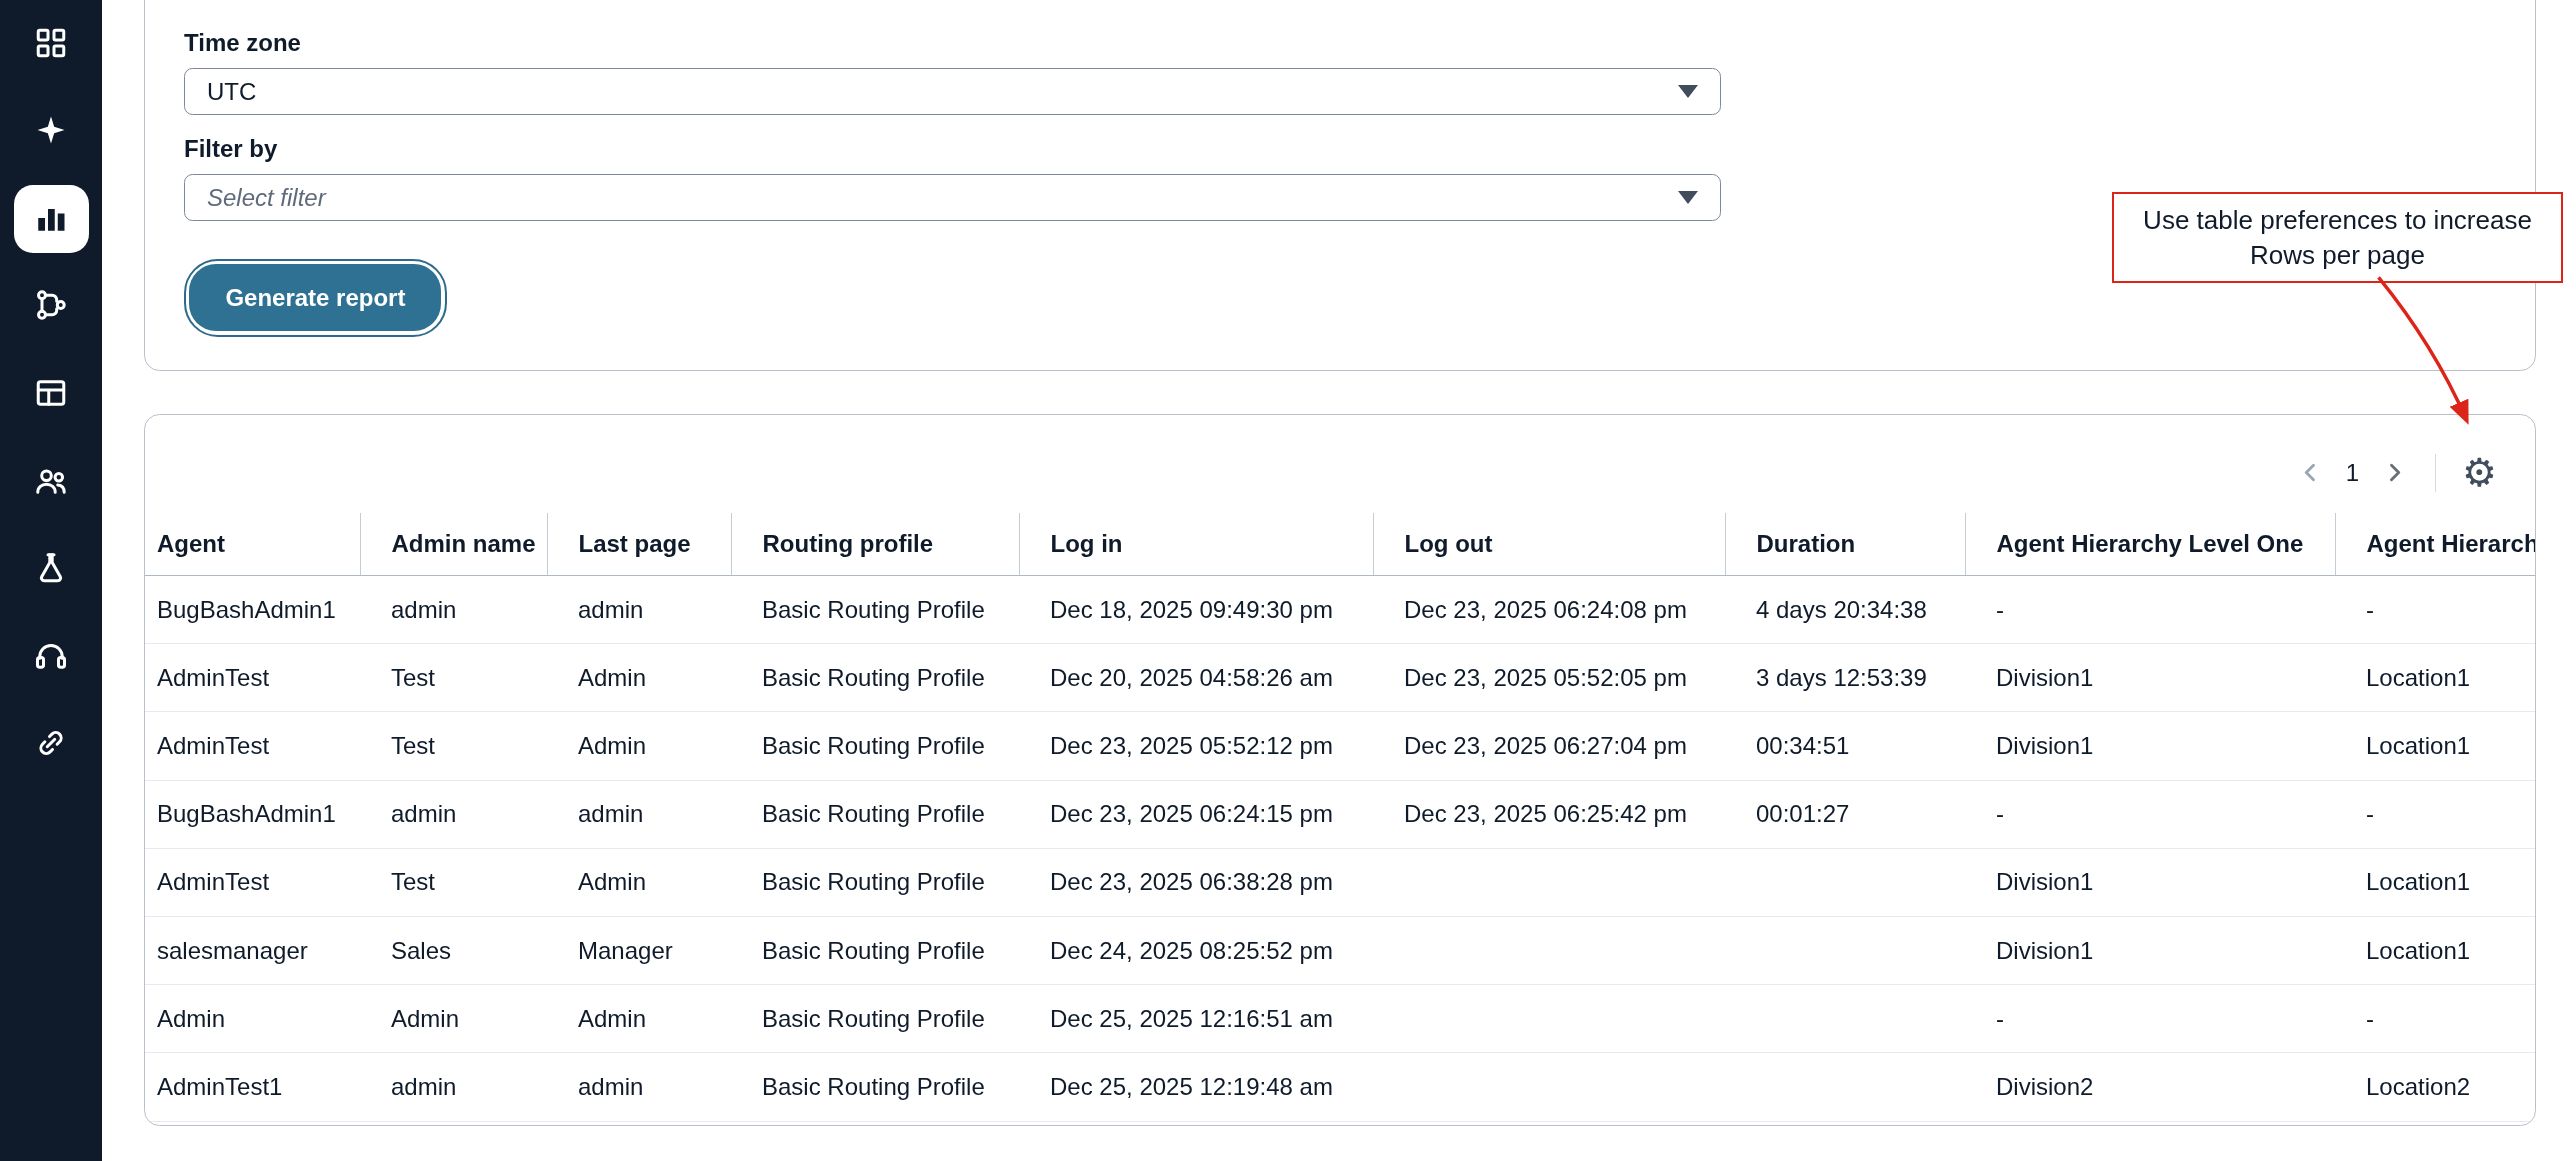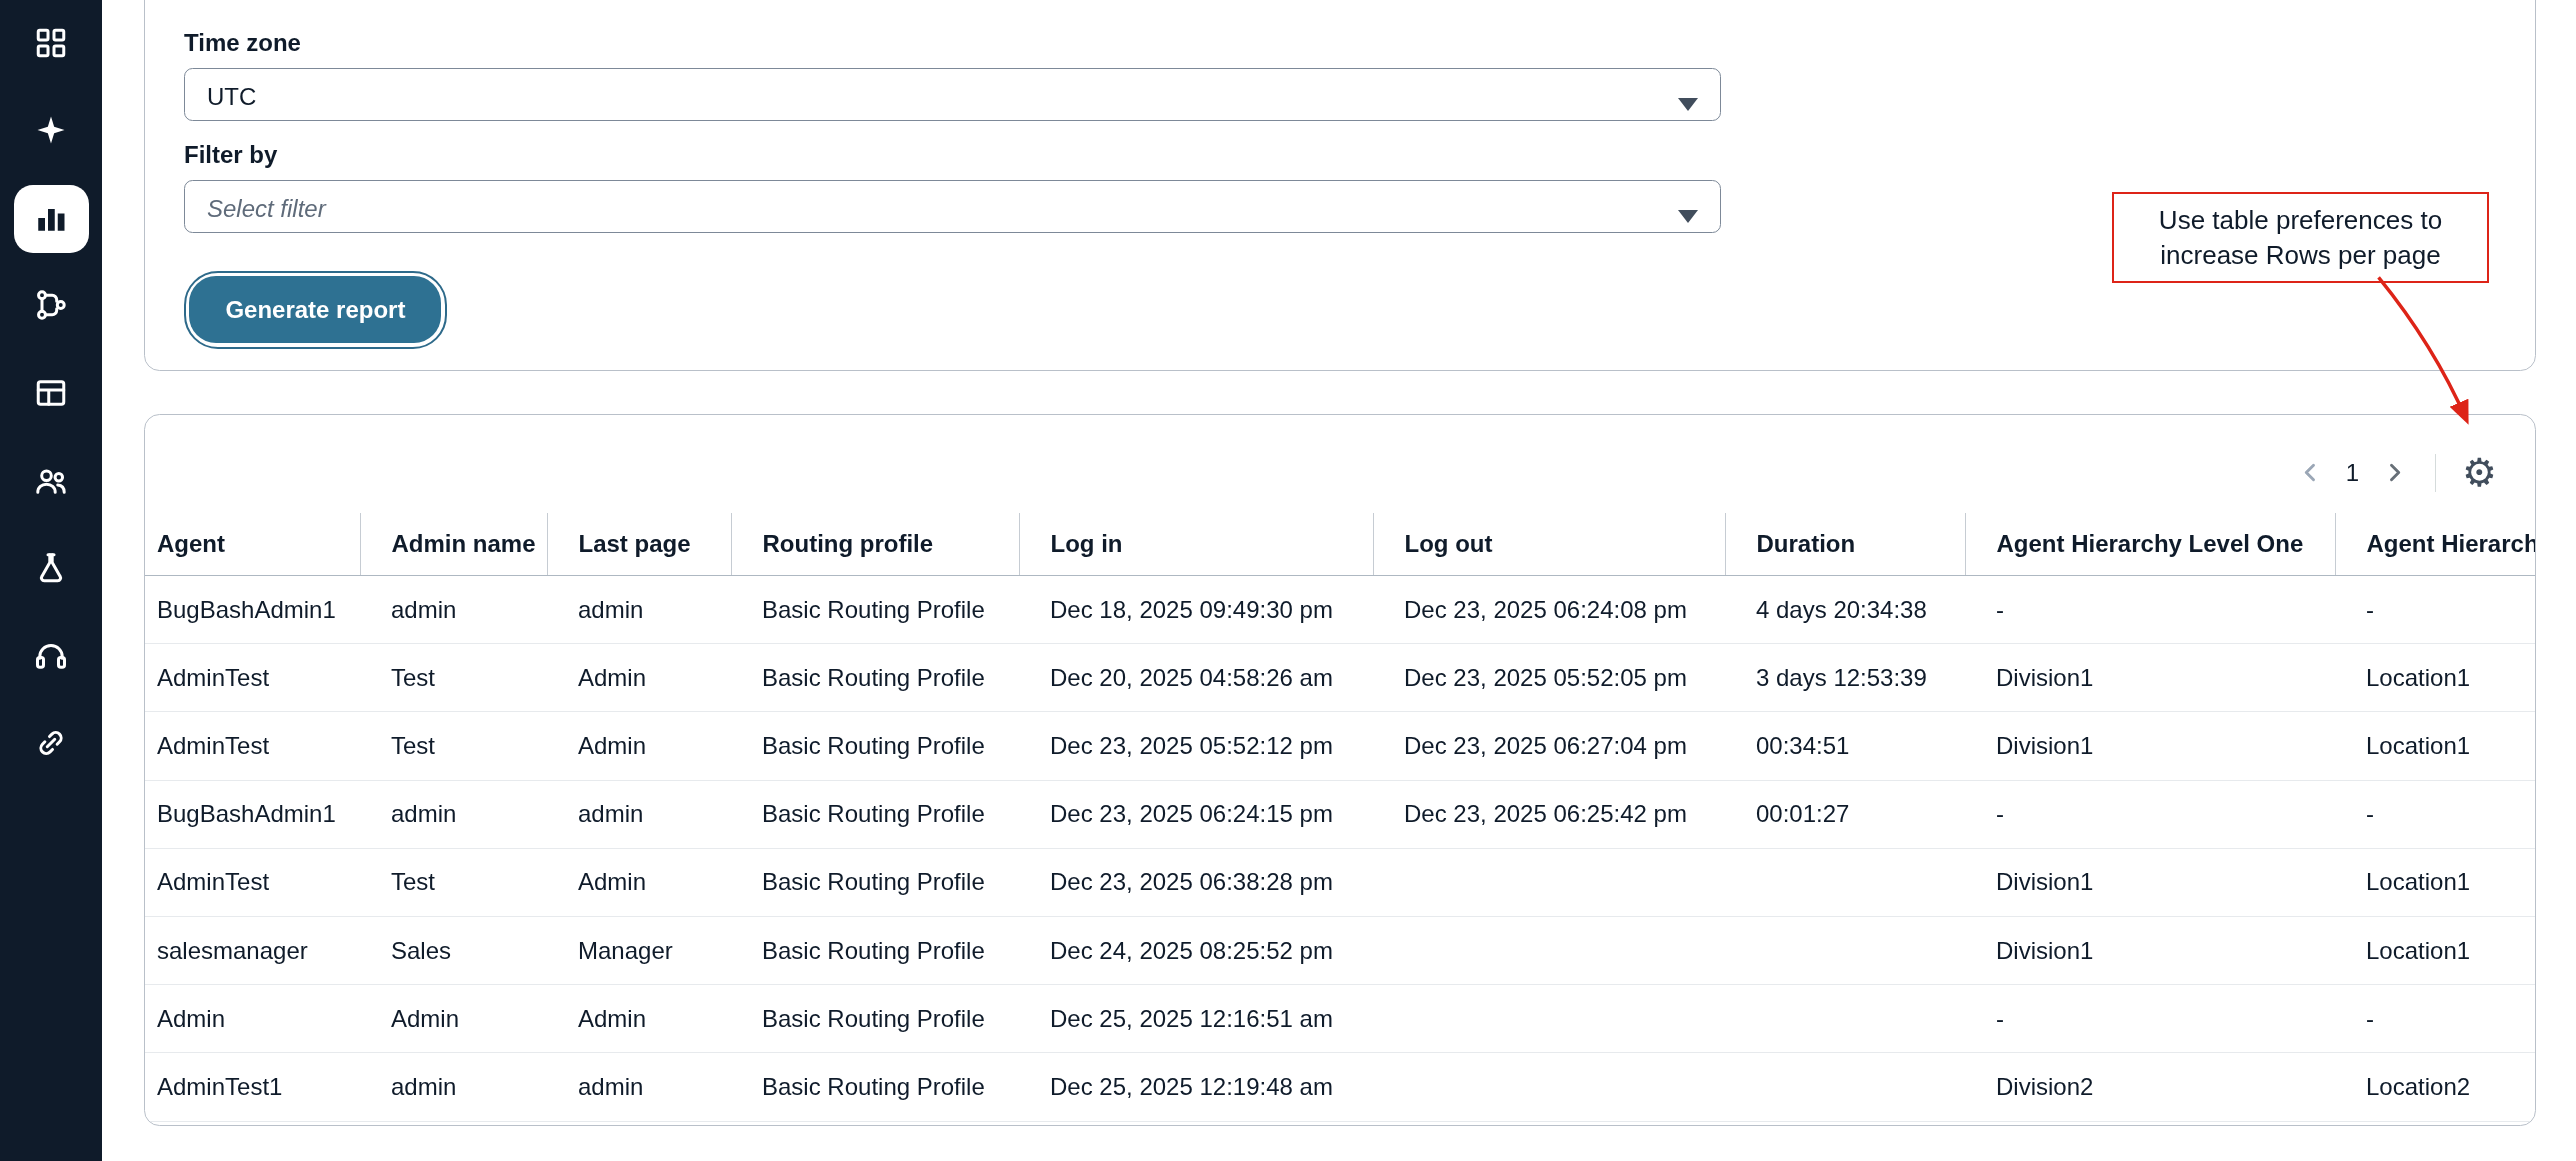--- a/index.html
+++ b/index.html
@@ -37,23 +37,23 @@
   .card{
     position:absolute;background:#fff;border:1.7px solid var(--border);
     border-radius:15.4px;
   }
   .card-form{left:144px;top:-22px;width:2392px;height:393px;padding:50px 39px 0 39px;}
   .card-table{left:144px;top:414px;width:2392px;height:712px;overflow:hidden;}
 
   
   .field-label{font-size:24px;font-weight:bold;line-height:27px;}
   .select-box{
-    margin-top:12px;width:1537px;height:53px;
+    margin-top:12px;width:1537px;height:47px;
     border:1.7px solid #7d8998;border-radius:8.5px;background:#fff;
-    display:flex;align-items:flex-end;justify-content:space-between;
+    display:flex;align-items:center;justify-content:space-between;
     padding:9px 22px;font-size:24px;cursor:pointer;
   }
   .select-box .caret{
     width:0;height:0;border-left:10.2px solid transparent;border-right:10.2px solid transparent;
     border-top:13.7px solid #414d5c;
   }
   .placeholder{font-style:italic;color:var(--muted);}
   .field-gap{margin-top:20px;}
   .btn-ring{
     display:inline-block;margin-top:38px;border:2.6px solid var(--primary-ring);
@@ -61,21 +61,21 @@
   }
   .btn-primary{
     display:flex;align-items:center;justify-content:center;
     background:var(--primary);color:#fff;font-weight:bold;font-size:24px;
     height:67px;padding:0 36px;border-radius:27px;border:none;cursor:pointer;
     font-family:inherit;
   }
 
   
   .callout{
-    position:absolute;left:2112px;top:192px;width:377px;
+    position:absolute;left:2112px;top:192px;width:451px;
     border:2.6px solid var(--annotation-red);background:#fff;
     padding:8.5px 6.8px;text-align:center;font-size:26px;line-height:1.35;
     z-index:5;
   }
   .annotation-arrow{position:absolute;left:2306px;top:256px;z-index:5;pointer-events:none;}
 
   
   .pagination{
     position:absolute;top:38px;right:38px;
     display:flex;align-items:center;gap:19px;z-index:2;

